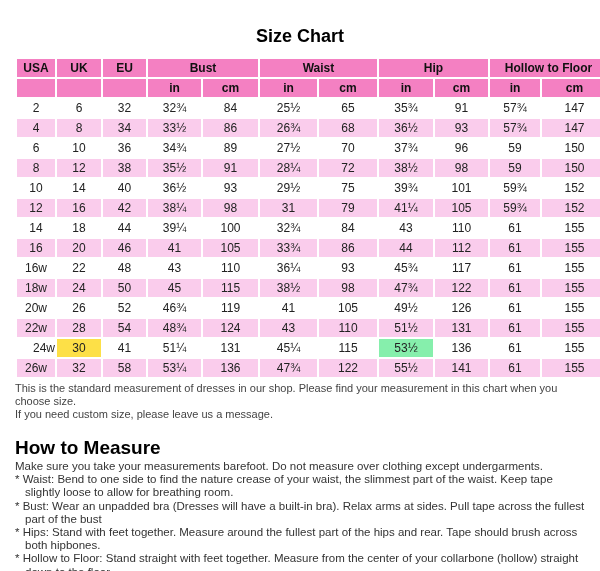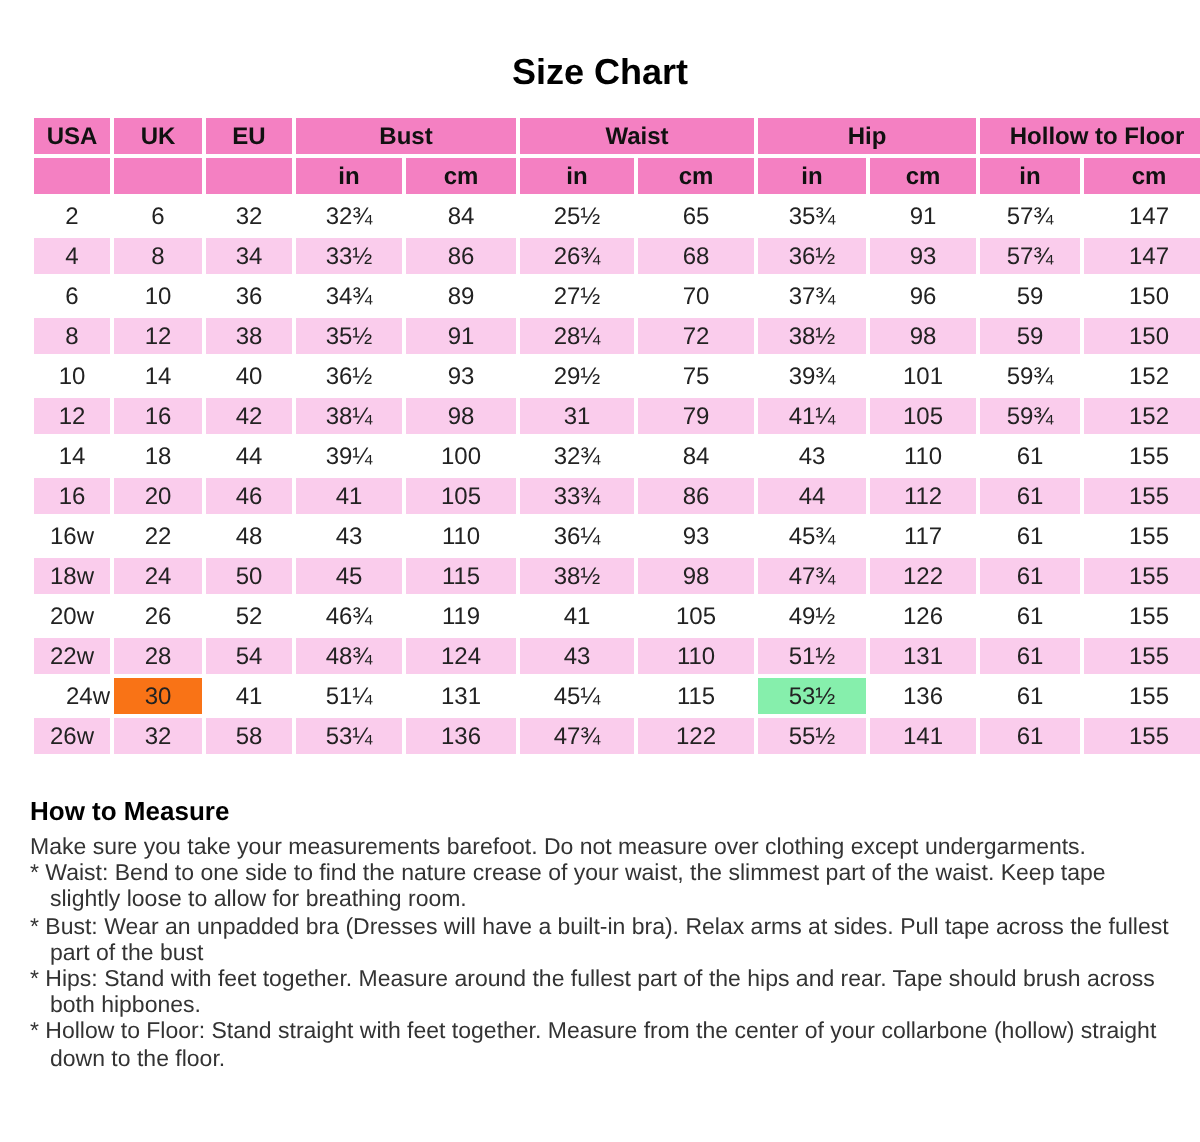--- a/index.html
+++ b/index.html
@@ -44,21 +44,21 @@
   .notes {
     margin: 3px 0 0 15px;
     font-size: 11px;
     line-height: 13px;
     color: #444;
     width: 575px;
   }
 
   .htm-heading {
     margin: 16px 0 0 15px;
-    font-size: 13px;
+    font-size: 19px;
     font-weight: bold;
     color: #000;
     line-height: 21px;
   }
   .htm-body {
     margin: 2px 0 0 15px;
     width: 575px;
     font-size: 11.5px;
     line-height: 13.2px;
     color: #333;
@@ -265,21 +265,21 @@
           <td style="background: rgb(250, 204, 236);">124</td>
           <td style="background: rgb(250, 204, 236);">43</td>
           <td style="background: rgb(250, 204, 236);">110</td>
           <td style="background: rgb(250, 204, 236);">51½</td>
           <td style="background: rgb(250, 204, 236);">131</td>
           <td style="background: rgb(250, 204, 236);">61</td>
           <td style="background: rgb(250, 204, 236);">155</td>
         </tr>
         <tr>
           <td style="background: rgb(255, 255, 255); text-align: right;">24w</td>
-          <td style="background: #f97316;">30</td>
+          <td style="background: #fde047;">30</td>
           <td style="background: rgb(255, 255, 255);">41</td>
           <td style="background: rgb(255, 255, 255);">51¼</td>
           <td style="background: rgb(255, 255, 255);">131</td>
           <td style="background: rgb(255, 255, 255);">45¼</td>
           <td style="background: rgb(255, 255, 255);">115</td>
           <td style="background: #86efac;">53½</td>
           <td style="background: rgb(255, 255, 255);">136</td>
           <td style="background: rgb(255, 255, 255);">61</td>
           <td style="background: rgb(255, 255, 255);">155</td>
         </tr>
@@ -292,20 +292,24 @@
           <td style="background: rgb(250, 204, 236);">47¾</td>
           <td style="background: rgb(250, 204, 236);">122</td>
           <td style="background: rgb(250, 204, 236);">55½</td>
           <td style="background: rgb(250, 204, 236);">141</td>
           <td style="background: rgb(250, 204, 236);">61</td>
           <td style="background: rgb(250, 204, 236);">155</td>
         </tr>
       </tbody>
   </table>
 
+  <div class="notes">
+    <div>This is the standard measurement of dresses in our shop. Please find your measurement in this chart when you choose size.</div>
+    <div>If you need custom size, please leave us a message.</div>
+  </div>
 
   <div class="htm-heading">How to Measure</div>
 
   <div class="htm-body">
     <div>Make sure you take your measurements barefoot. Do not measure over clothing except undergarments.</div>
     <div class="htm-item">* Waist: Bend to one side to find the nature crease of your waist, the slimmest part of the waist. Keep tape slightly loose to allow for breathing room.</div>
     <div class="htm-item">* Bust: Wear an unpadded bra (Dresses will have a built-in bra). Relax arms at sides. Pull tape across the fullest part of the bust</div>
     <div class="htm-item">* Hips: Stand with feet together. Measure around the fullest part of the hips and rear. Tape should brush across both hipbones.</div>
     <div class="htm-item">* Hollow to Floor: Stand straight with feet together. Measure from the center of your collarbone (hollow) straight down to the floor.</div>
   </div>

